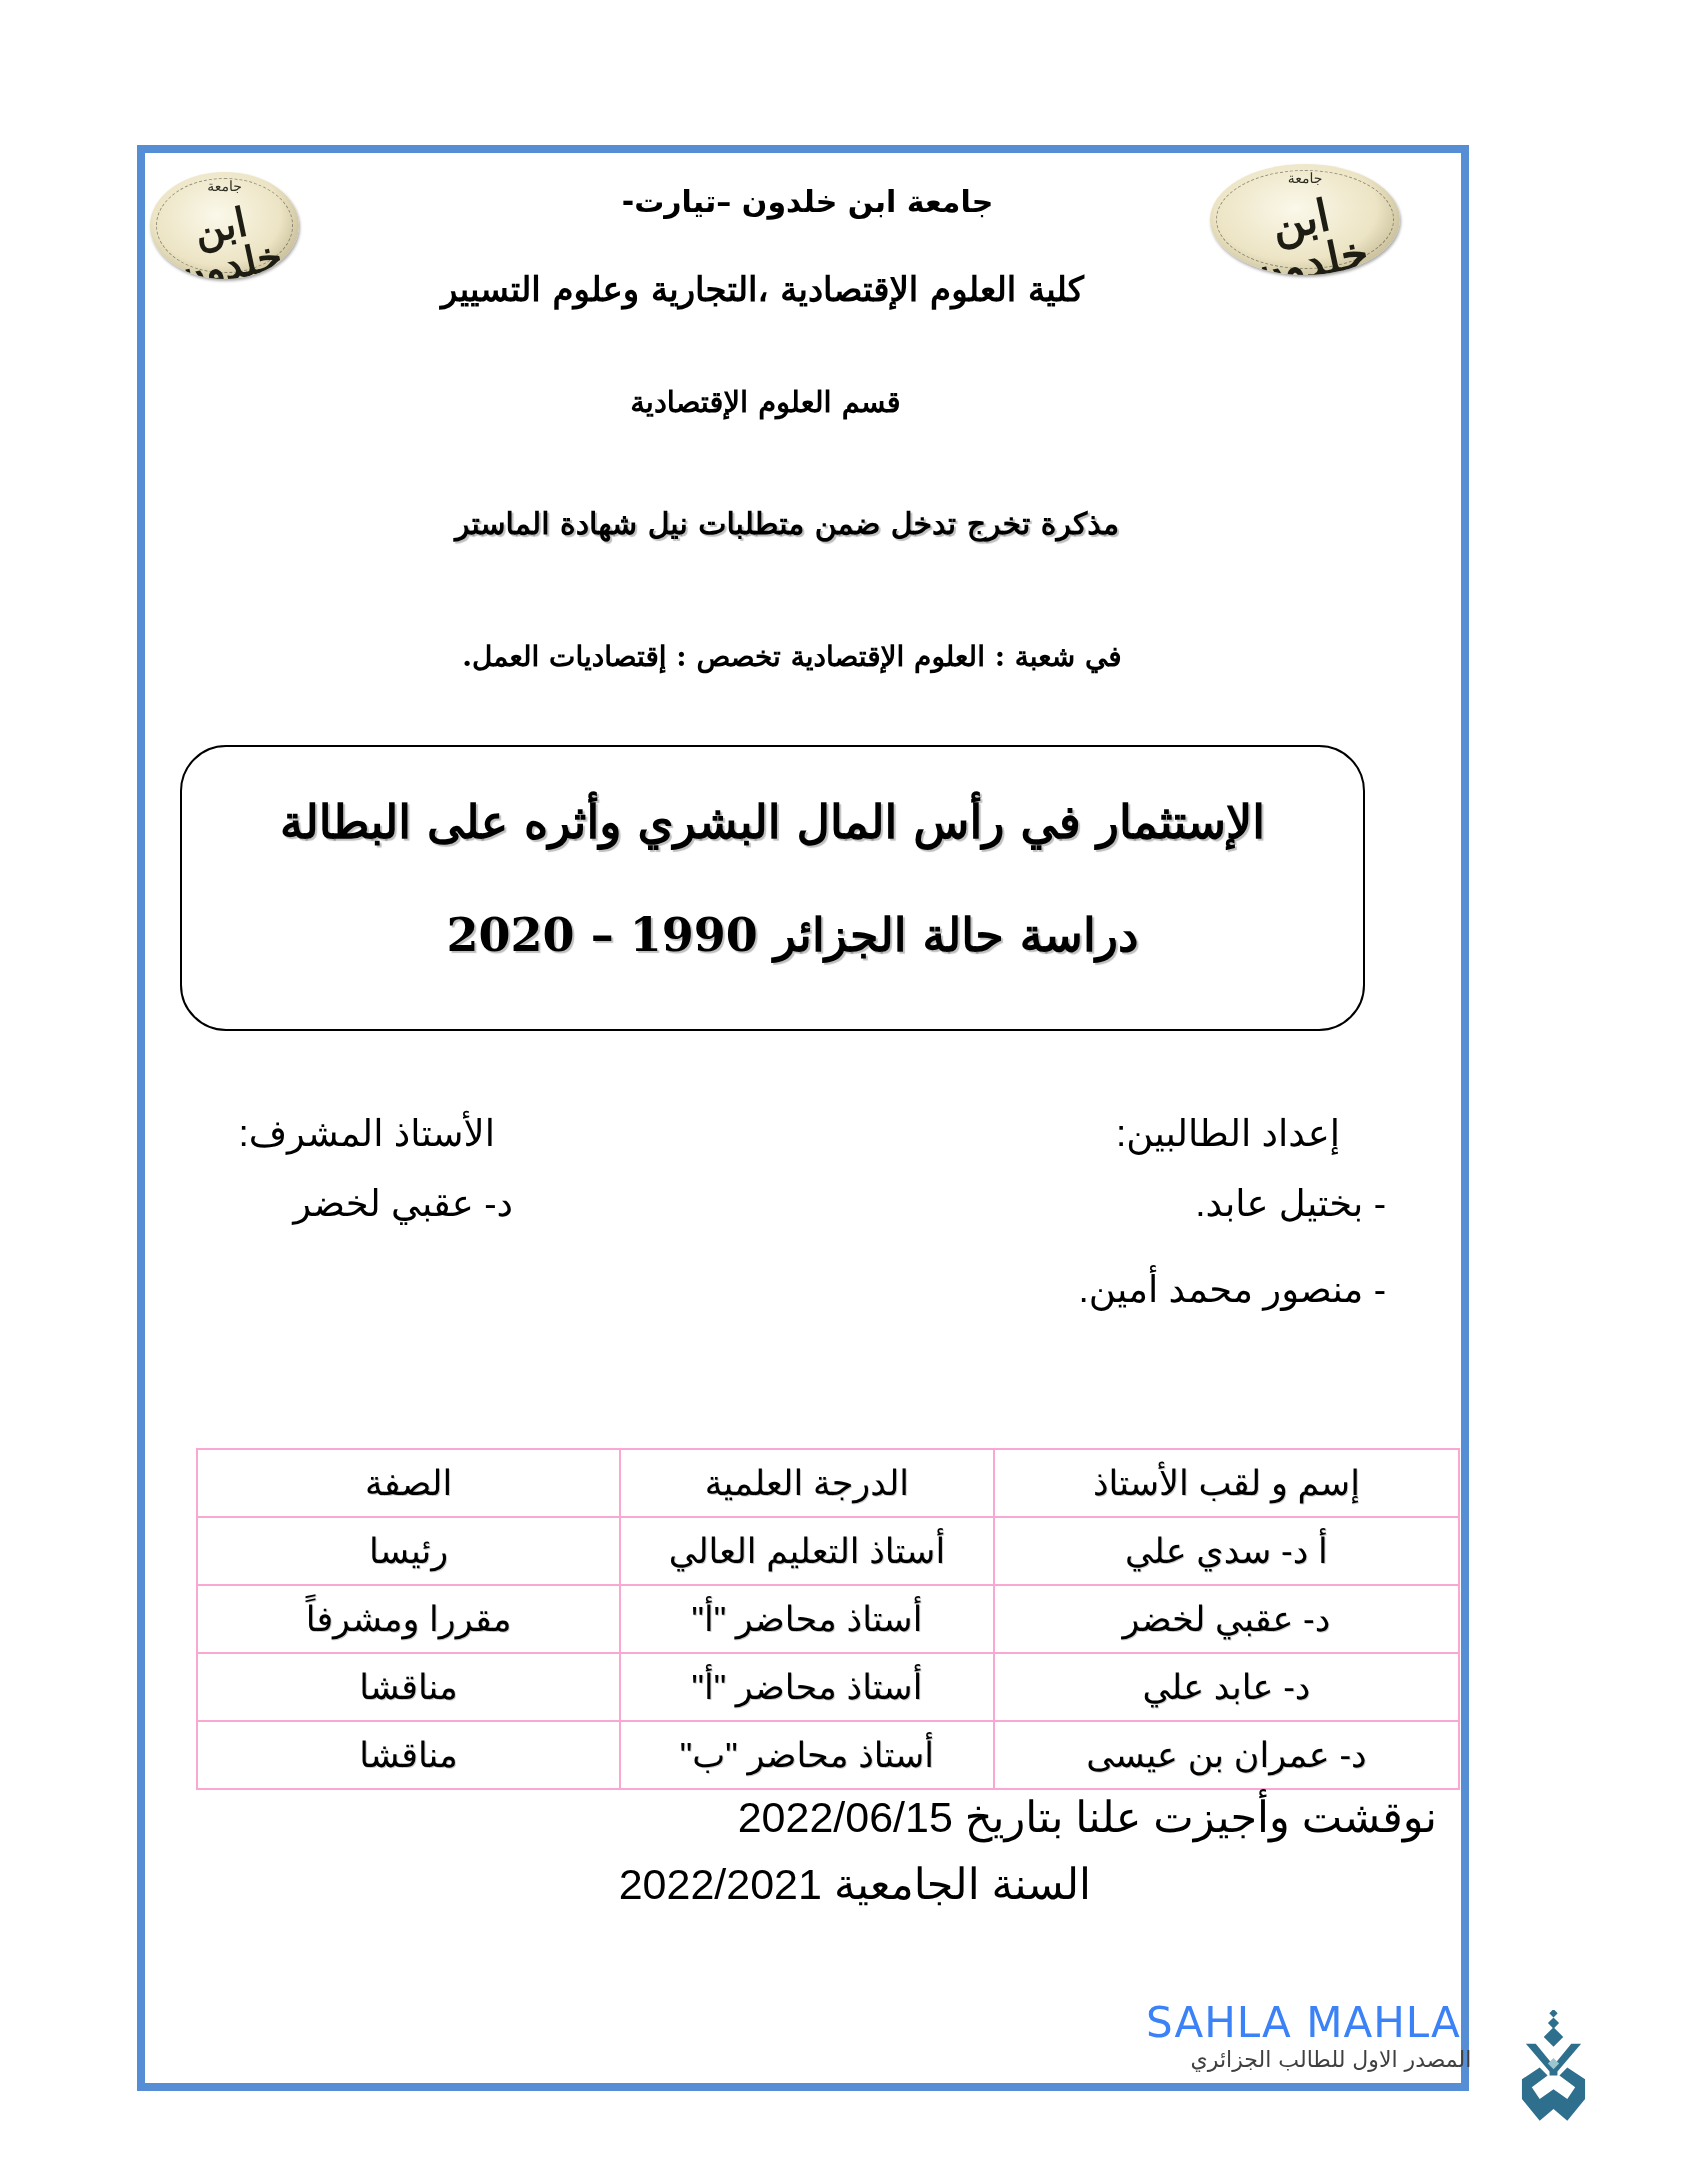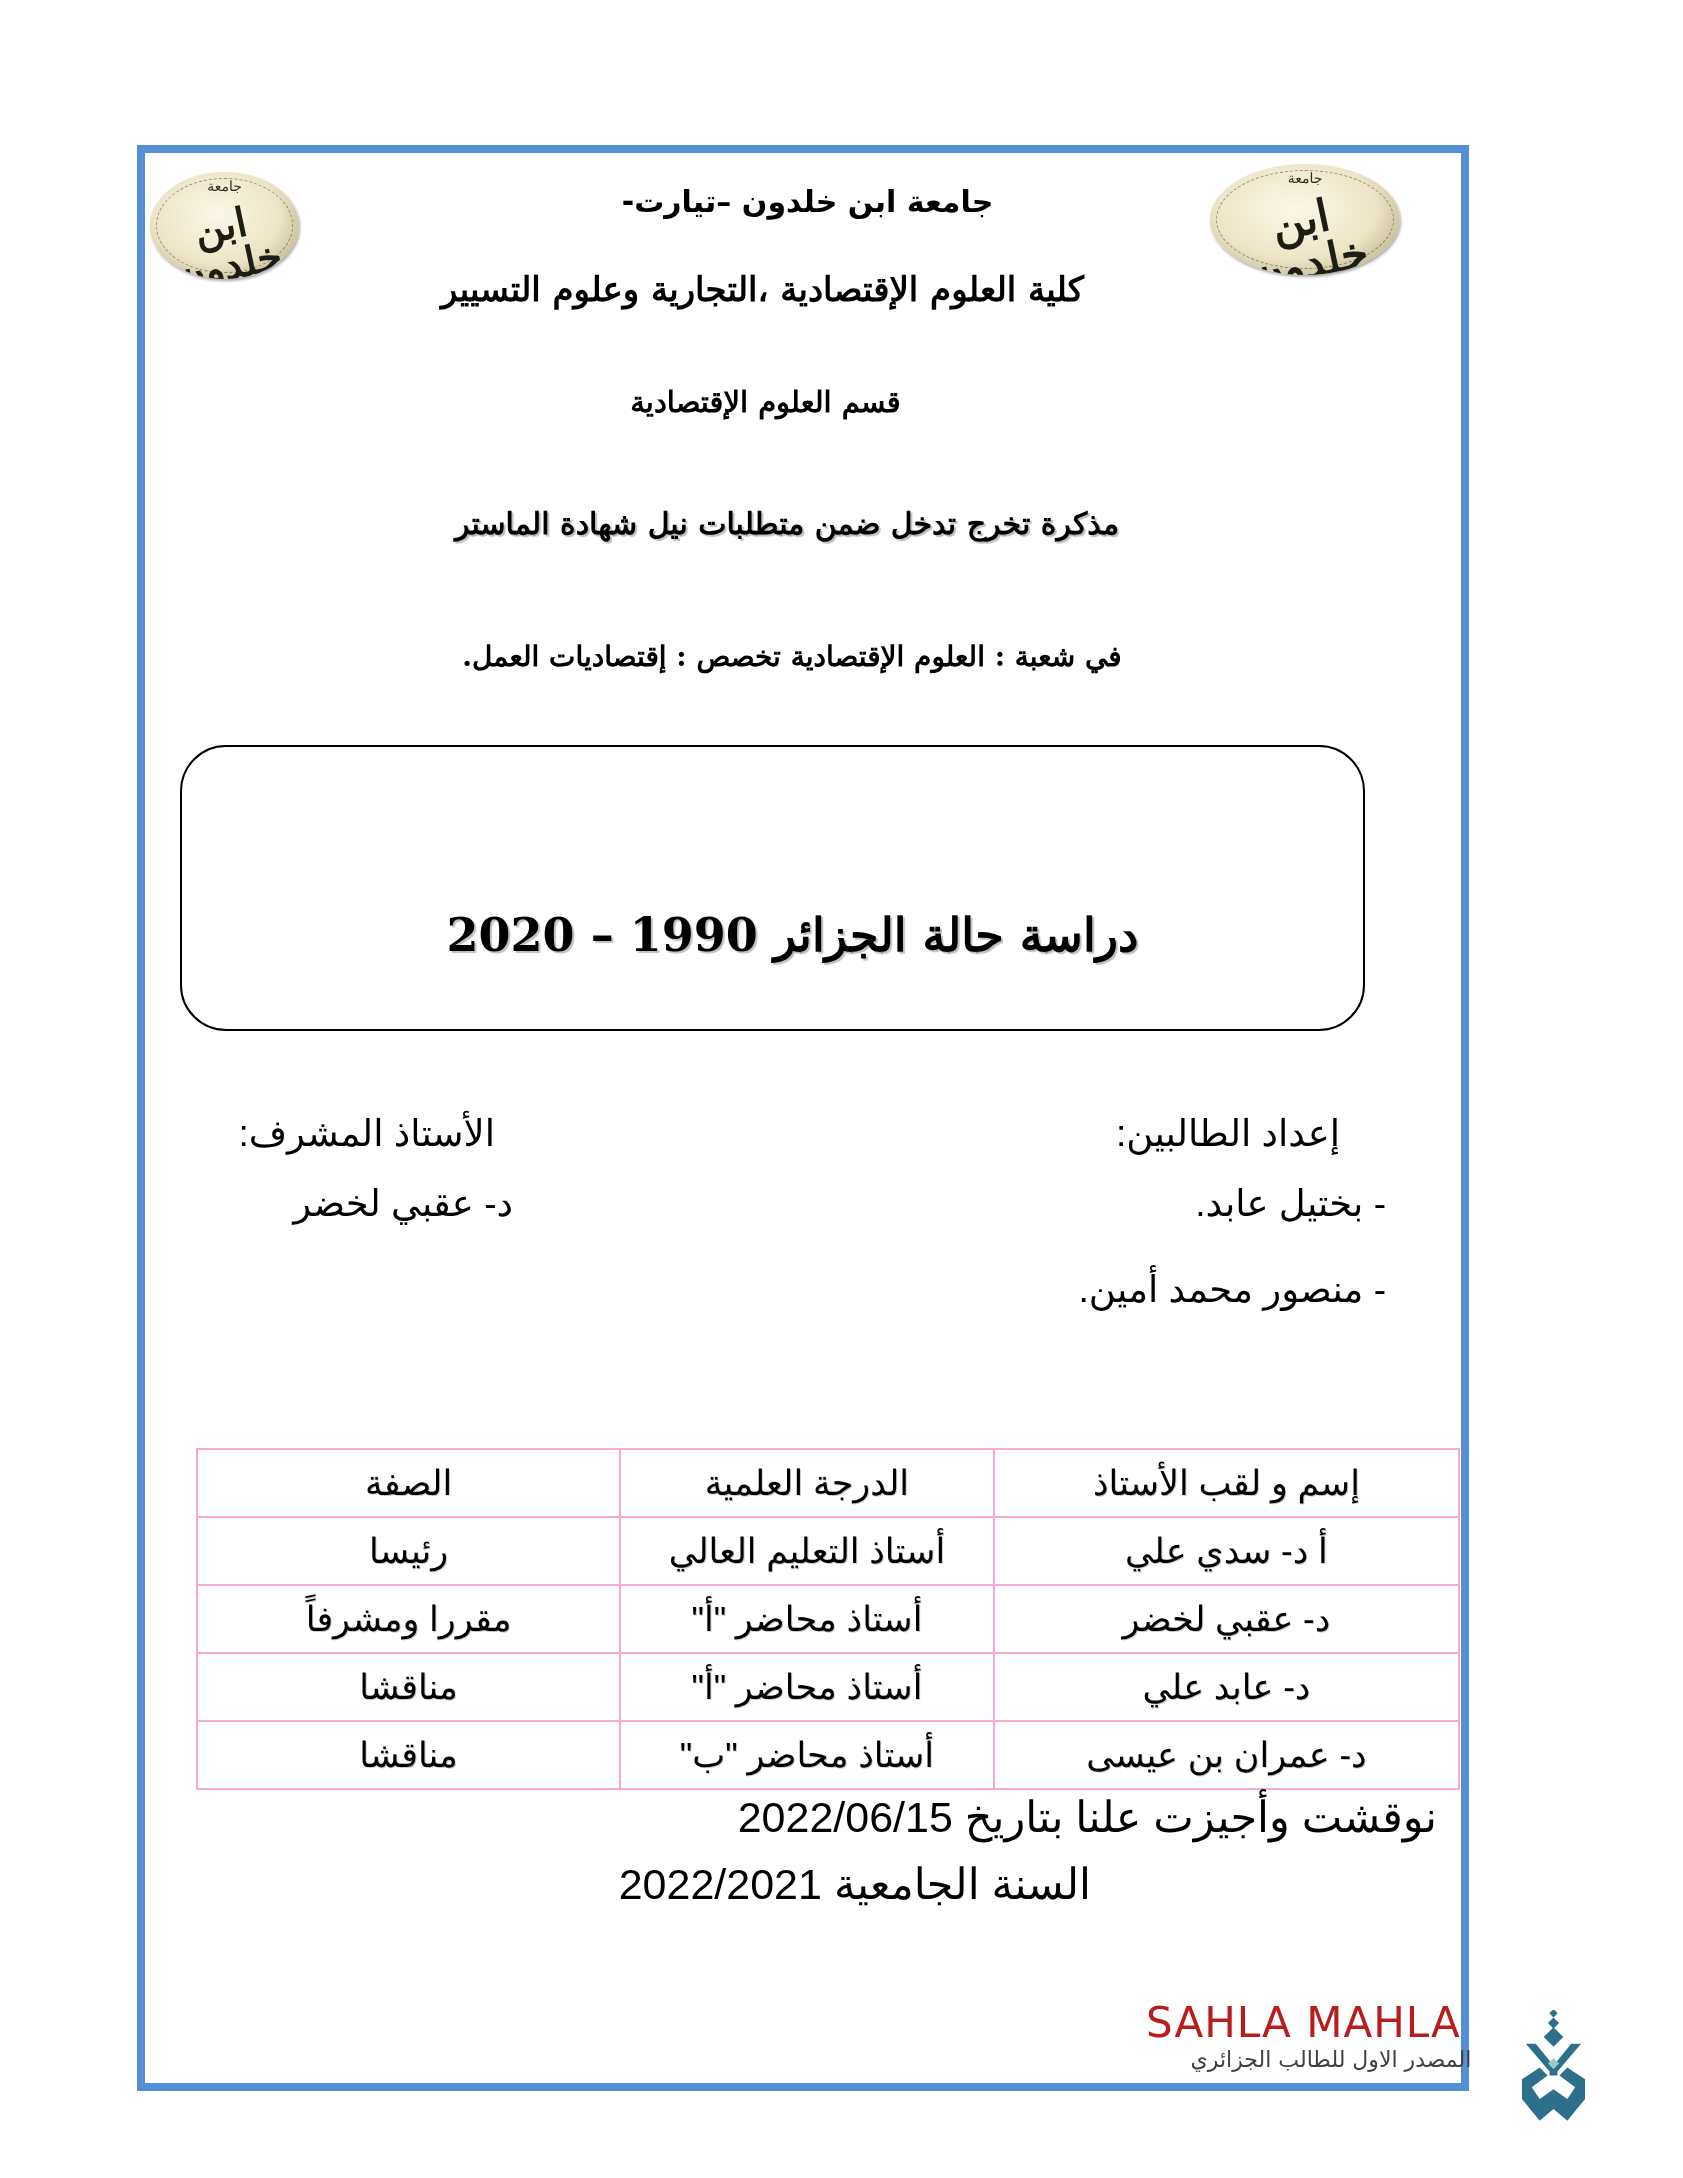--- a/index.html
+++ b/index.html
@@ -13,21 +13,21 @@
   .logo .cal-small { position:absolute; left:0; right:0; top:6px; text-align:center; font-size:14px; color:#2d2d22; direction:rtl; }
   .logo .ring { position:absolute; inset:6px; border-radius:50%; border:1px dashed rgba(40,40,30,0.45); }
   .rtl { direction:rtl; unicode-bidi:embed; white-space:nowrap; }
   .hdr { font-family:"DejaVu Sans", sans-serif; font-weight:bold; }
   .serifb { font-family:"DejaVu Serif", serif; font-weight:bold;margin-top:26px; }
   .sans { font-family:"Liberation Sans", sans-serif; }
   .title-box { position:absolute; left:180px; top:745px; width:1185px; height:286px; box-sizing:border-box; border:2px solid #000; border-radius:46px; }
   .title-line { position:absolute; left:0; right:0; text-align:center; font-family:"DejaVu Serif", serif; font-weight:bold; font-size:46px; direction:rtl; text-shadow:2px 2px 1px rgba(0,0,0,0.25); }
   table.jury { position:absolute; left:196px; top:1448px; width:1264px; border-collapse:collapse; direction:rtl; font-family:"Liberation Sans", sans-serif; font-size:35px; }
   table.jury td { border:2px solid #f9a8d4; height:66px; text-align:center; vertical-align:middle; padding:0; white-space:nowrap; text-shadow:1px 1px 0 rgba(0,0,0,0.2); }
-  .wm-text { position:absolute; font-family:"DejaVu Sans", sans-serif; color:#b91c1c; font-size:42px; letter-spacing:1px; }
+  .wm-text { position:absolute; font-family:"DejaVu Sans", sans-serif; color:#3b82f6; font-size:42px; letter-spacing:1px; }
   .wm-ar { position:absolute; font-family:"DejaVu Sans", sans-serif; color:#404040; font-size:22px; direction:rtl; white-space:nowrap; }
 </style>
 </head>
 <body>
 
 <div class="frame"></div>
 
 <div class="logo" style="left:150px; top:172px;">
   <div class="ring"></div>
   <div class="cal-small">جامعة</div>
@@ -40,20 +40,21 @@
 </div>
 
 <div class="abs rtl hdr" style="left:554px; width:507px; top:184px; text-align:center; font-size:30px;">جامعة ابن خلدون –تيارت-</div>
 <div class="abs rtl serifb" style="left:396px; width:733px; top:243px; text-align:center; font-size:34px;">كلية العلوم الإقتصادية ،التجارية وعلوم التسيير</div>
 <div class="abs rtl serifb" style="left:594px; width:343px; top:359px; text-align:center; font-size:29px;">قسم العلوم الإقتصادية</div>
 
 <div class="abs rtl serifb" style="left:292px; width:990px; top:480px; text-align:center; font-size:30px; text-shadow:2px 2px 1px rgba(0,0,0,0.25);">مذكرة تخرج تدخل ضمن متطلبات نيل شهادة الماستر</div>
 <div class="abs rtl serifb" style="left:376px; width:832px; top:614px; text-align:center; font-size:28px;">في شعبة : العلوم الإقتصادية   تخصص : إقتصاديات العمل.</div>
 
 <div class="title-box">
+  <div class="title-line" style="top:48px;">الإستثمار في رأس المال البشري وأثره على البطالة</div>
   <div class="title-line" style="top:161px; padding-left:40px;">دراسة حالة الجزائر 1990 – 2020</div>
 </div>
 
 <div class="abs rtl sans" style="right:343px; top:1112px; font-size:37px;">إعداد الطالبين:</div>
 <div class="abs rtl sans" style="right:297px; top:1182px; font-size:37px;">-  بختيل عابد.</div>
 <div class="abs rtl sans" style="right:297px; top:1268px; font-size:37px;">-  منصور محمد أمين.</div>
 <div class="abs rtl sans" style="right:1188px; top:1112px; font-size:37px;">الأستاذ المشرف:</div>
 <div class="abs rtl sans" style="right:1170px; top:1182px; font-size:37px;">د-  عقبي لخضر</div>
 
 <table class="jury">

